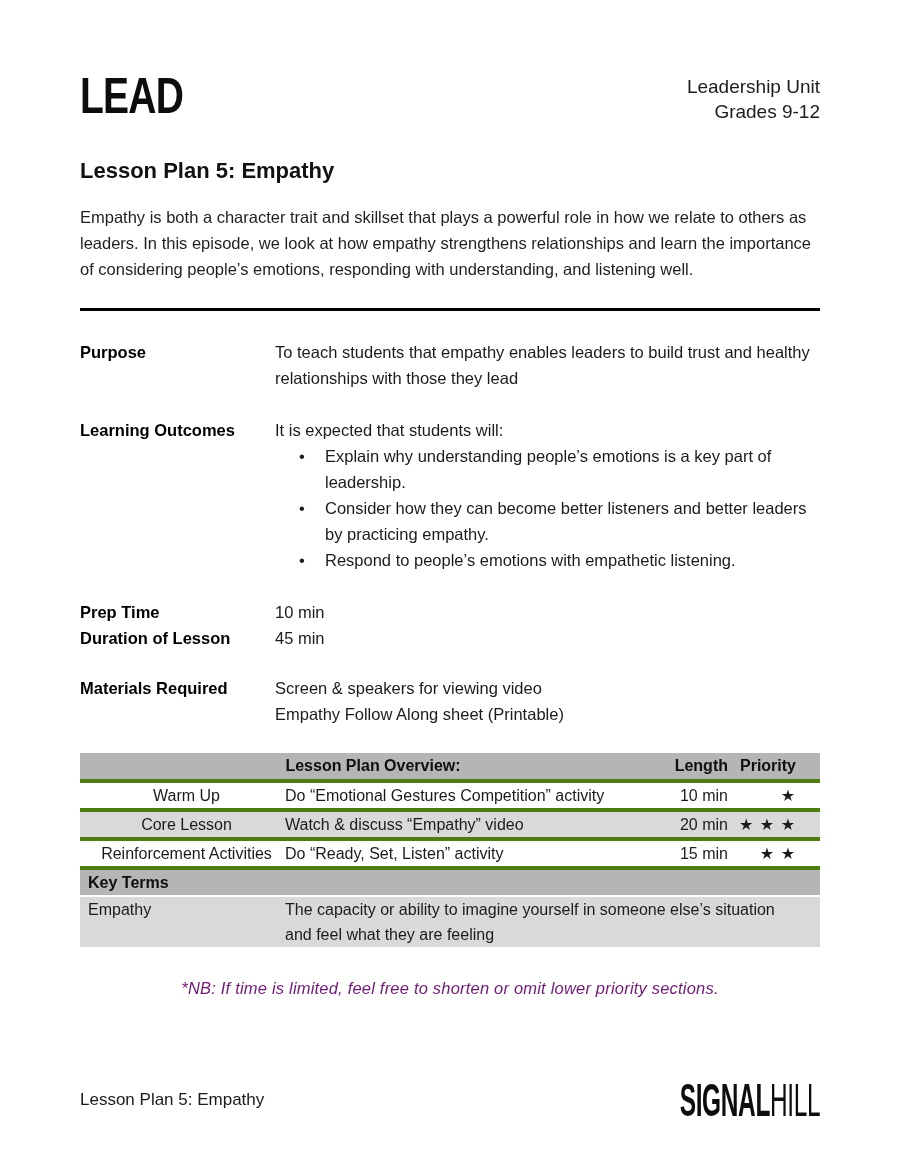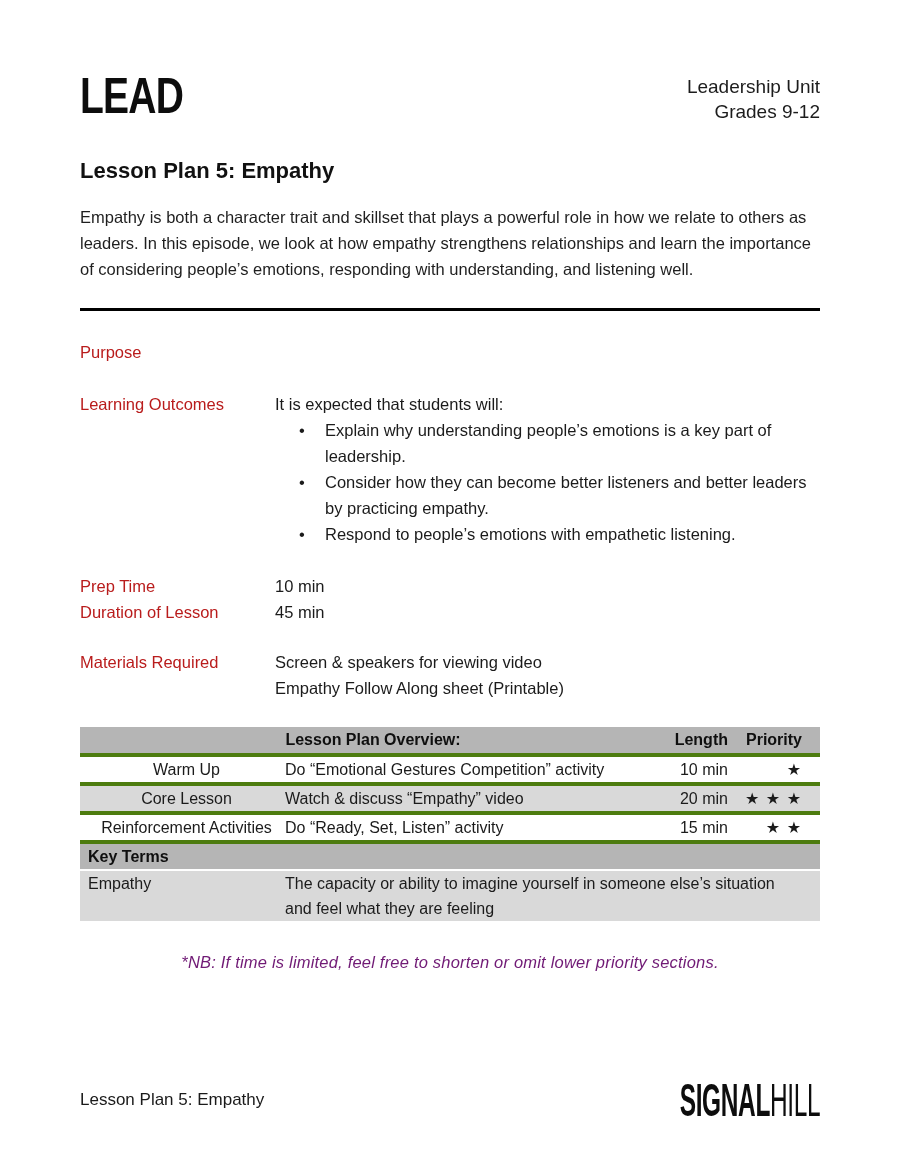--- a/index.html
+++ b/index.html
@@ -21,38 +21,38 @@
 
   
   .page-title { margin-top: 34px; font-size: 22px; font-weight: 700; color: #111; }
   .intro { margin-top: 20px; font-size: 16.5px; line-height: 26px; color: #1f1f1f; }
 
   .rule { margin-top: 26px; border-top: 3px solid #000; }
 
   
   .details { margin-top: 28px; font-size: 16.5px; line-height: 26px; }
   .detail-row { display: grid; grid-template-columns: 195px 1fr; }
-  .detail-label { font-weight: 400; color: #b91c1c; }
+  .detail-label { font-weight: 700; color: #000000; }
   .mb { margin-bottom: 26px; }
   .outcome-list { list-style: none; margin-top: 0; }
   .outcome-item { display: grid; grid-template-columns: 50px 1fr; }
   .bullet-cell { text-align: center; padding-right: 14px; padding-left: 18px; }
   .gap-sm { height: 24px; }
   .bold-inline { font-weight: 400; }
 
   
   .lesson-table { margin-top: 26px; font-size: 16px; }
   .trow { display: grid; grid-template-columns: 205px 373px 74px 88px; line-height: 25px; }
   .trow + .trow, .keyterms-row { border-top: 4px solid #4d7c0f; }
   .thead { background: #b5b5b5; font-weight: 700; line-height: 26px; color: #0f0f0f; }
   .thead .cell-title { grid-column: 1 / 3; }
   .row-alt { background: #d9d9d9; }
   .cell-activity, .cell-title { padding-left: 8px; text-align: center; }
   .cell-length { text-align: right; padding-right: 4px; }
-  .cell-priority { text-align: right; padding-right: 18px; letter-spacing: 1px; }
+  .cell-priority { text-align: right; padding-right: 24px; letter-spacing: 1px; }
   .keyterms-row { background: #b5b5b5; font-weight: 700; line-height: 25px; padding-left: 8px; color: #0f0f0f; }
   .def-row { display: grid; grid-template-columns: 205px 1fr; background: #d9d9d9; line-height: 25px; border-top: 2px solid #fff; }
   .def-row .cell-term { padding-left: 8px; }
   .def-row .cell-definition { padding-right: 20px; }
 
   
   .note { margin-top: 32px; font-style: italic; font-size: 16.5px; color: #701a75; letter-spacing: 0.2px; text-align: center; }
 
   
   .footer {
@@ -84,20 +84,21 @@
     <div class="page-title">Lesson Plan 5: Empathy</div>
 
     <div class="intro">Empathy is both a character trait and skillset that plays a powerful role in how we relate to others as leaders. In this episode, we look at how empathy strengthens relationships and learn the importance of considering people’s emotions, responding with understanding, and listening well.</div>
 
     <div class="rule"></div>
 
     <div class="details">
 
       <div class="detail-row mb">
         <div class="detail-label">Purpose</div>
+        <div>To teach students that empathy enables leaders to build trust and healthy relationships with those they lead</div>
       </div>
 
       <div class="detail-row mb">
         <div class="detail-label">Learning Outcomes</div>
         <div>
           <div>It is expected that students will:</div>
           <ul class="outcome-list">
             <li class="outcome-item">
               <span class="bullet-cell">•</span>
               <span>Explain why understanding people’s emotions is a key part of leadership.</span>

